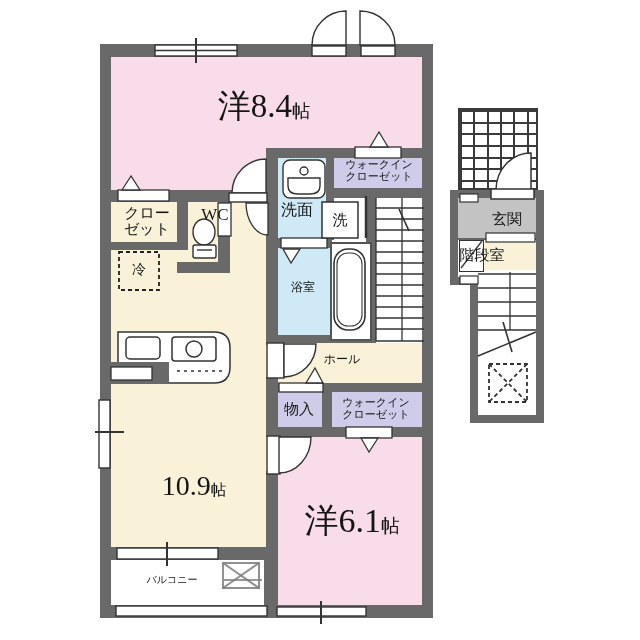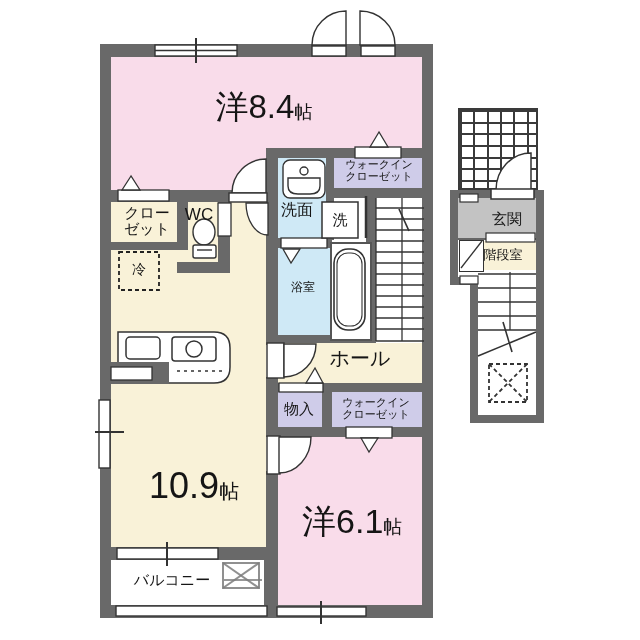--- a/index.html
+++ b/index.html
@@ -1,17 +1,17 @@
 <!DOCTYPE html>
 <html><head>
 <meta charset="utf-8">
 <style>
   html,body{margin:0;padding:0;background:#fff;}
   #canvas{position:relative;width:640px;height:640px;background:#ffffff;overflow:hidden;
-          font-family:Liberation Sans, sans-serif;}
+          font-family:Liberation Serif, serif;}
   .room{position:absolute;z-index:1;}
   .w{position:absolute;background:#696969;z-index:2;}
   .panel{position:absolute;z-index:3;}
   .overlay{position:absolute;left:0;top:0;z-index:5;}
   .lbl{position:absolute;transform:translate(-50%,-50%);color:#151515;white-space:nowrap;
        text-align:center;z-index:6;line-height:1.08;}
   .unit{font-size:0.55em;}
   .fill-pink{background:#f9dcea;}
   .fill-cream{background:#f9f2d8;}
   .fill-lav{background:#cfcce9;}
@@ -247,34 +247,34 @@
   <div class="lbl" style="left:379px;top:171px;font-size:11px">
       <div>ウォークイン</div>
       <div>クローゼット</div>
     </div>
 
   <div class="lbl" style="left:147px;top:221px;font-size:15px">
       <div>クロー</div>
       <div>ゼット</div>
     </div>
 
-  <div class="lbl" style="left:199px;top:215px;font-size:17px">WC</div>
+  <div class="lbl" style="left:215px;top:215px;font-size:17px">WC</div>
   <div class="lbl" style="left:139px;top:270px;font-size:14px">冷</div>
   <div class="lbl" style="left:297px;top:210px;font-size:16px">洗面</div>
   <div class="lbl" style="left:340px;top:220px;font-size:15px">洗</div>
   <div class="lbl" style="left:303px;top:287px;font-size:12px">浴室</div>
-  <div class="lbl" style="left:360px;top:359px;font-size:20px">ホール</div>
+  <div class="lbl" style="left:342px;top:359px;font-size:12px">ホール</div>
   <div class="lbl" style="left:299px;top:409px;font-size:15px">物入</div>
 
   <div class="lbl" style="left:376px;top:409px;font-size:11px">
       <div>ウォークイン</div>
       <div>クローゼット</div>
     </div>
 
-  <div class="lbl" style="left:194px;top:486px;font-size:36px"><span>10.9</span><span class="unit">帖</span></div>
+  <div class="lbl" style="left:194px;top:486px;font-size:28px"><span>10.9</span><span class="unit">帖</span></div>
 
   <div class="lbl" style="left:352px;top:521px;font-size:34px"><span>洋6.1</span><span class="unit">帖</span></div>
 
-  <div class="lbl" style="left:172px;top:580px;font-size:15px">バルコニー</div>
+  <div class="lbl" style="left:172px;top:580px;font-size:10px">バルコニー</div>
   <div class="lbl" style="left:507px;top:219px;font-size:15px">玄関</div>
-  <div class="lbl" style="left:503px;top:255px;font-size:13px">階段室</div>
+  <div class="lbl" style="left:482px;top:255px;font-size:15px">階段室</div>
 
 </div>
 
 </body></html>

